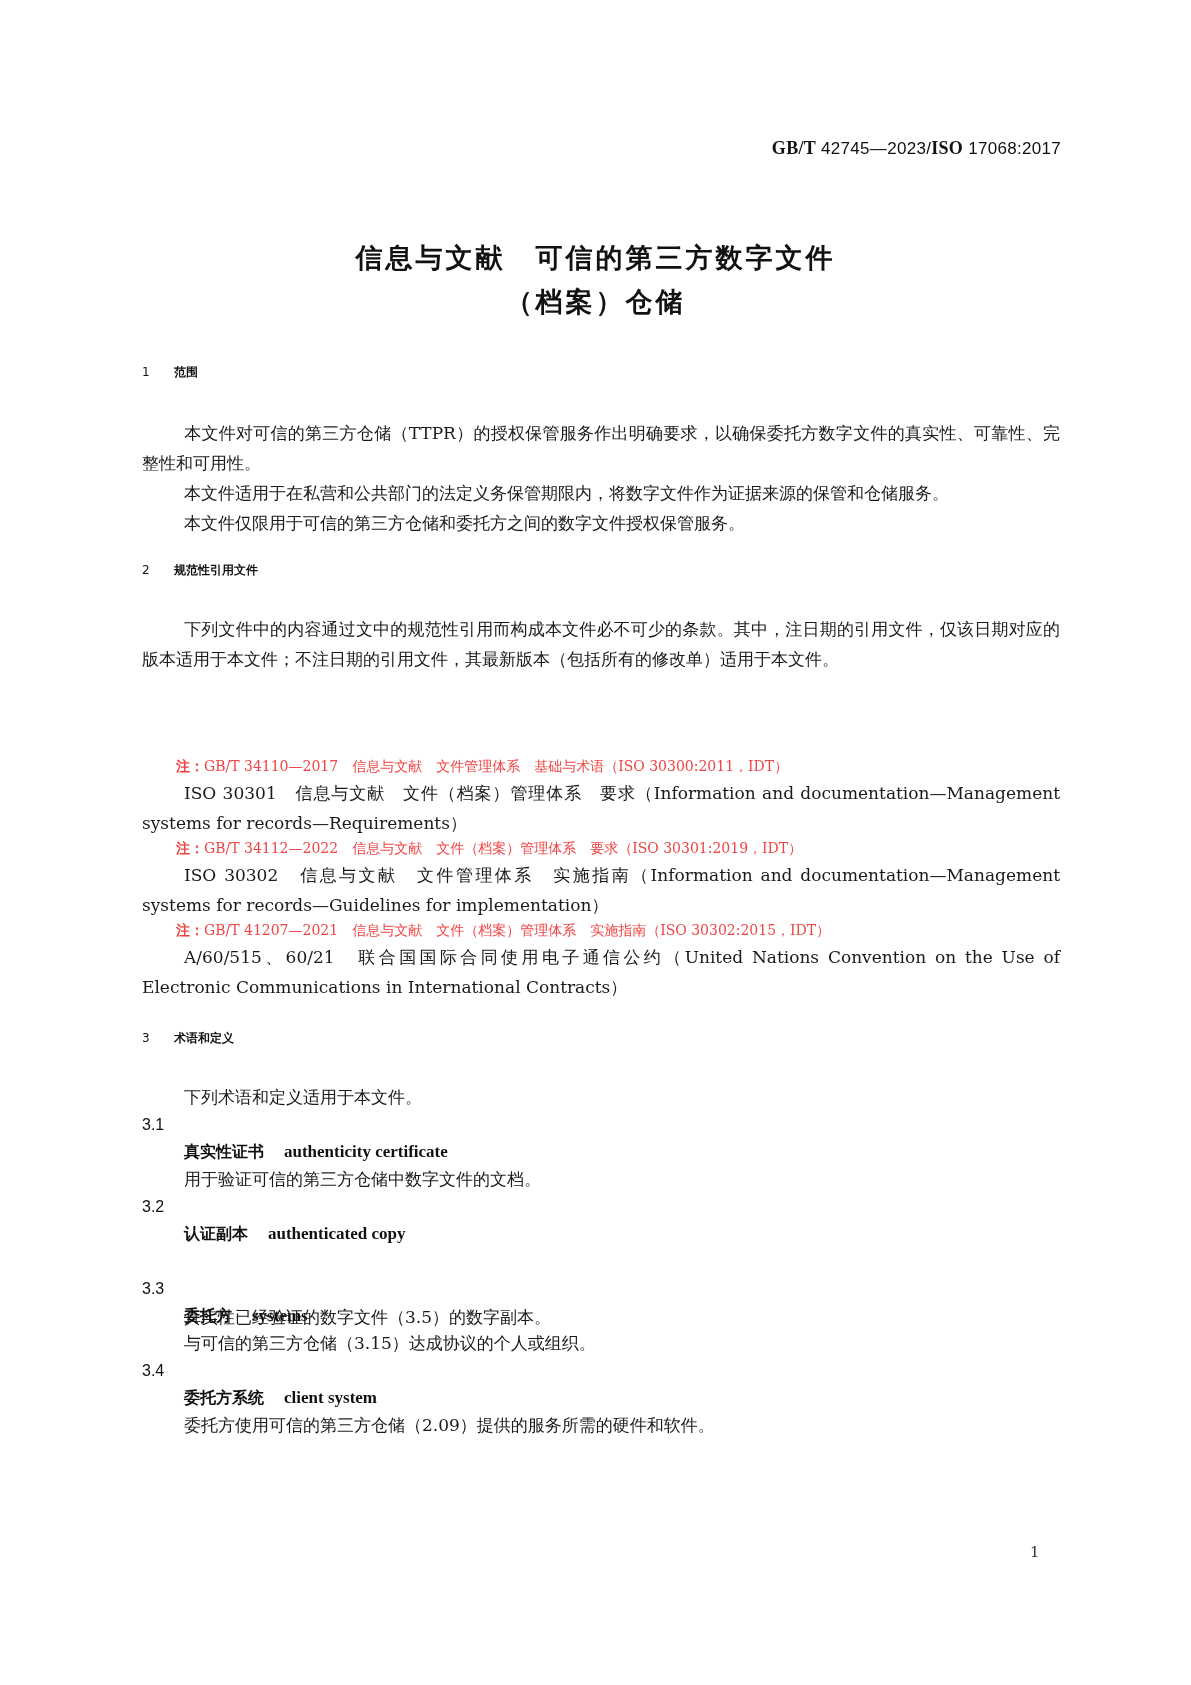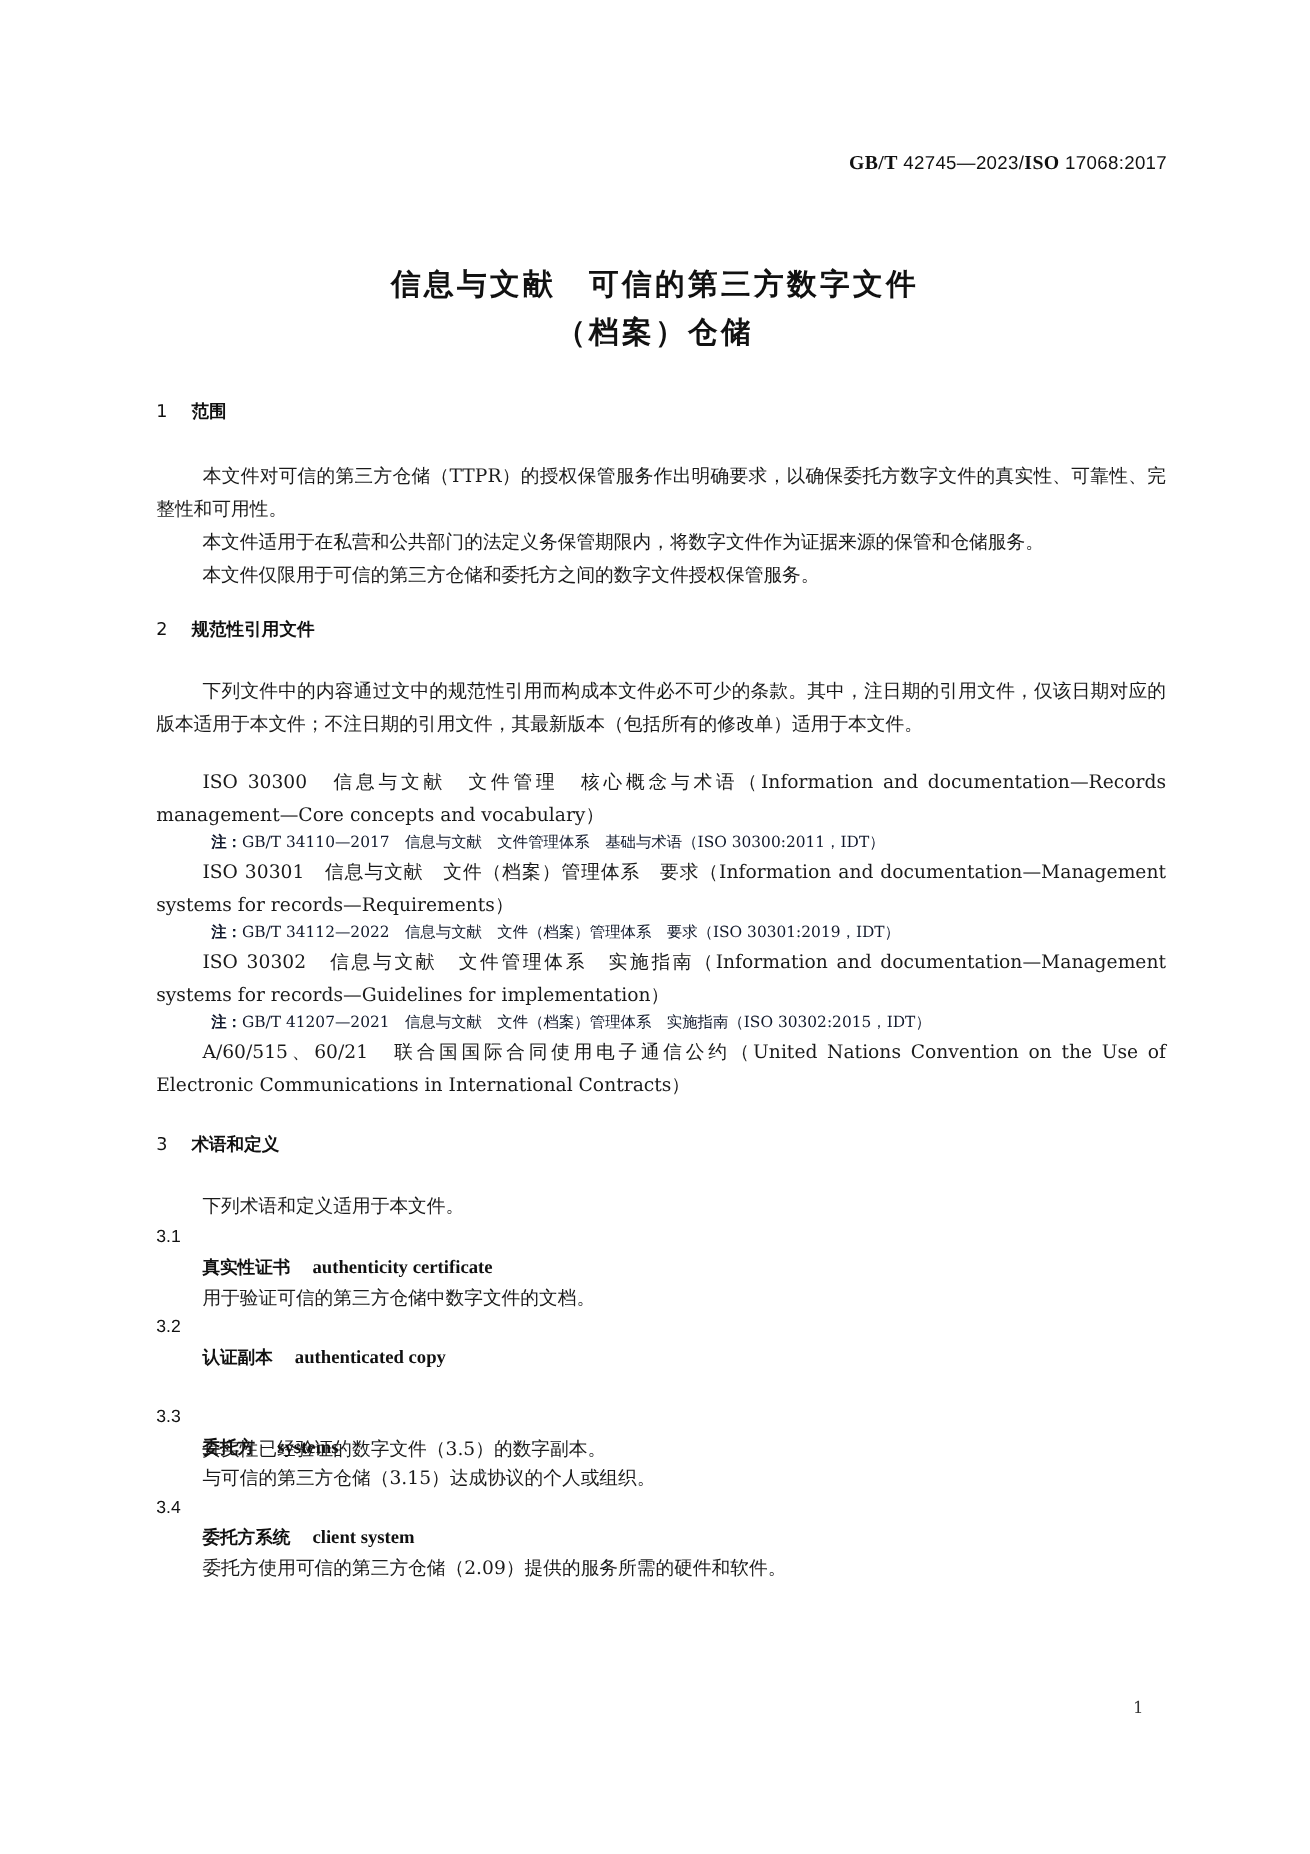--- a/index.html
+++ b/index.html
@@ -18,32 +18,32 @@
   .title {
     position: absolute; left: 0; width: 1191px; text-align: center;
     font-family: "DejaVu Sans", "Liberation Sans", sans-serif;
     font-size: 27px; font-weight: bold; letter-spacing: 3px; color: #111;
   }
   .title.l1 { top: 240px; }
   .title.l2 { top: 284px; }
   .sec-head {
     position: absolute; left: 142px;
     font-family: "DejaVu Sans", "Liberation Sans", sans-serif;
-    font-size: 16px; font-weight: bold; color: #111;
+    font-size: 12px; font-weight: bold; color: #111;
   }
   .sec-head .num { display: inline-block; width: 32px; font-weight: normal; }
   .para {
     position: absolute; left: 142px; width: 918px;
     font-size: 17px; line-height: 30px; color: #1a1a1a;
     text-align: justify; text-align-last: left;
   }
   .para .indent { display: inline-block; width: 42px; }
   .note {
-    position: absolute; left: 192px; width: 876px;
-    font-size: 14px; line-height: 22px; color: #0f172a;
+    position: absolute; left: 176px; width: 876px;
+    font-size: 14px; line-height: 22px; color: #ef4444;
   }
   .note .label { font-family: "DejaVu Sans", sans-serif; font-weight: bold; }
   .term-num {
     position: absolute; left: 142px;
     font-family: "Liberation Sans", "DejaVu Sans", sans-serif;
     font-size: 16px; color: #111;
   }
   .term-title {
     position: absolute; left: 184px;
     font-size: 16px; font-weight: bold; color: #111;
@@ -78,21 +78,20 @@
   </div>
   <div class="para" style="top:478px;"><span class="indent"></span><span>本文件适用于在私营和公共部门的法定义务保管期限内，将数字文件作为证据来源的保管和仓储服务。</span></div>
   <div class="para" style="top:418px;"><span class="indent"></span><span>本文件对可信的第三方仓储（TTPR）的授权保管服务作出明确要求，以确保委托方数字文件的真实性、可靠性、完整性和可用性。</span></div>
   <div class="para" style="top:508px;"><span class="indent"></span><span>本文件仅限用于可信的第三方仓储和委托方之间的数字文件授权保管服务。</span></div>
 
   <div class="sec-head" style="top:562px;">
     <span class="num">2</span><span>规范性引用文件</span>
   </div>
   <div class="para" style="top:614px;"><span class="indent"></span><span>下列文件中的内容通过文中的规范性引用而构成本文件必不可少的条款。其中，注日期的引用文件，仅该日期对应的版本适用于本文件；不注日期的引用文件，其最新版本（包括所有的修改单）适用于本文件。</span></div>
 
-  <div class="para" style="top:696px;"><span class="indent"></span><span>ISO 30300　信息与文献　文件管理　核心概念与术语（Information and documentation—Records management—Core concepts and vocabulary）</span></div>
   <div class="note" style="top:755px;"><span class="label">注：</span><span>GB/T 34110—2017　信息与文献　文件管理体系　基础与术语（ISO 30300:2011，IDT）</span></div>
 
   <div class="para" style="top:778px;"><span class="indent"></span><span>ISO 30301　信息与文献　文件（档案）管理体系　要求（Information and documentation—Management systems for records—Requirements）</span></div>
   <div class="note" style="top:837px;"><span class="label">注：</span><span>GB/T 34112—2022　信息与文献　文件（档案）管理体系　要求（ISO 30301:2019，IDT）</span></div>
 
   <div class="para" style="top:860px;"><span class="indent"></span><span>ISO 30302　信息与文献　文件管理体系　实施指南（Information and documentation—Management systems for records—Guidelines for implementation）</span></div>
   <div class="note" style="top:919px;"><span class="label">注：</span><span>GB/T 41207—2021　信息与文献　文件（档案）管理体系　实施指南（ISO 30302:2015，IDT）</span></div>
 
   <div class="para" style="top:942px;"><span class="indent"></span><span>A/60/515、60/21　联合国国际合同使用电子通信公约（United Nations Convention on the Use of Electronic Communications in International Contracts）</span></div>
 

